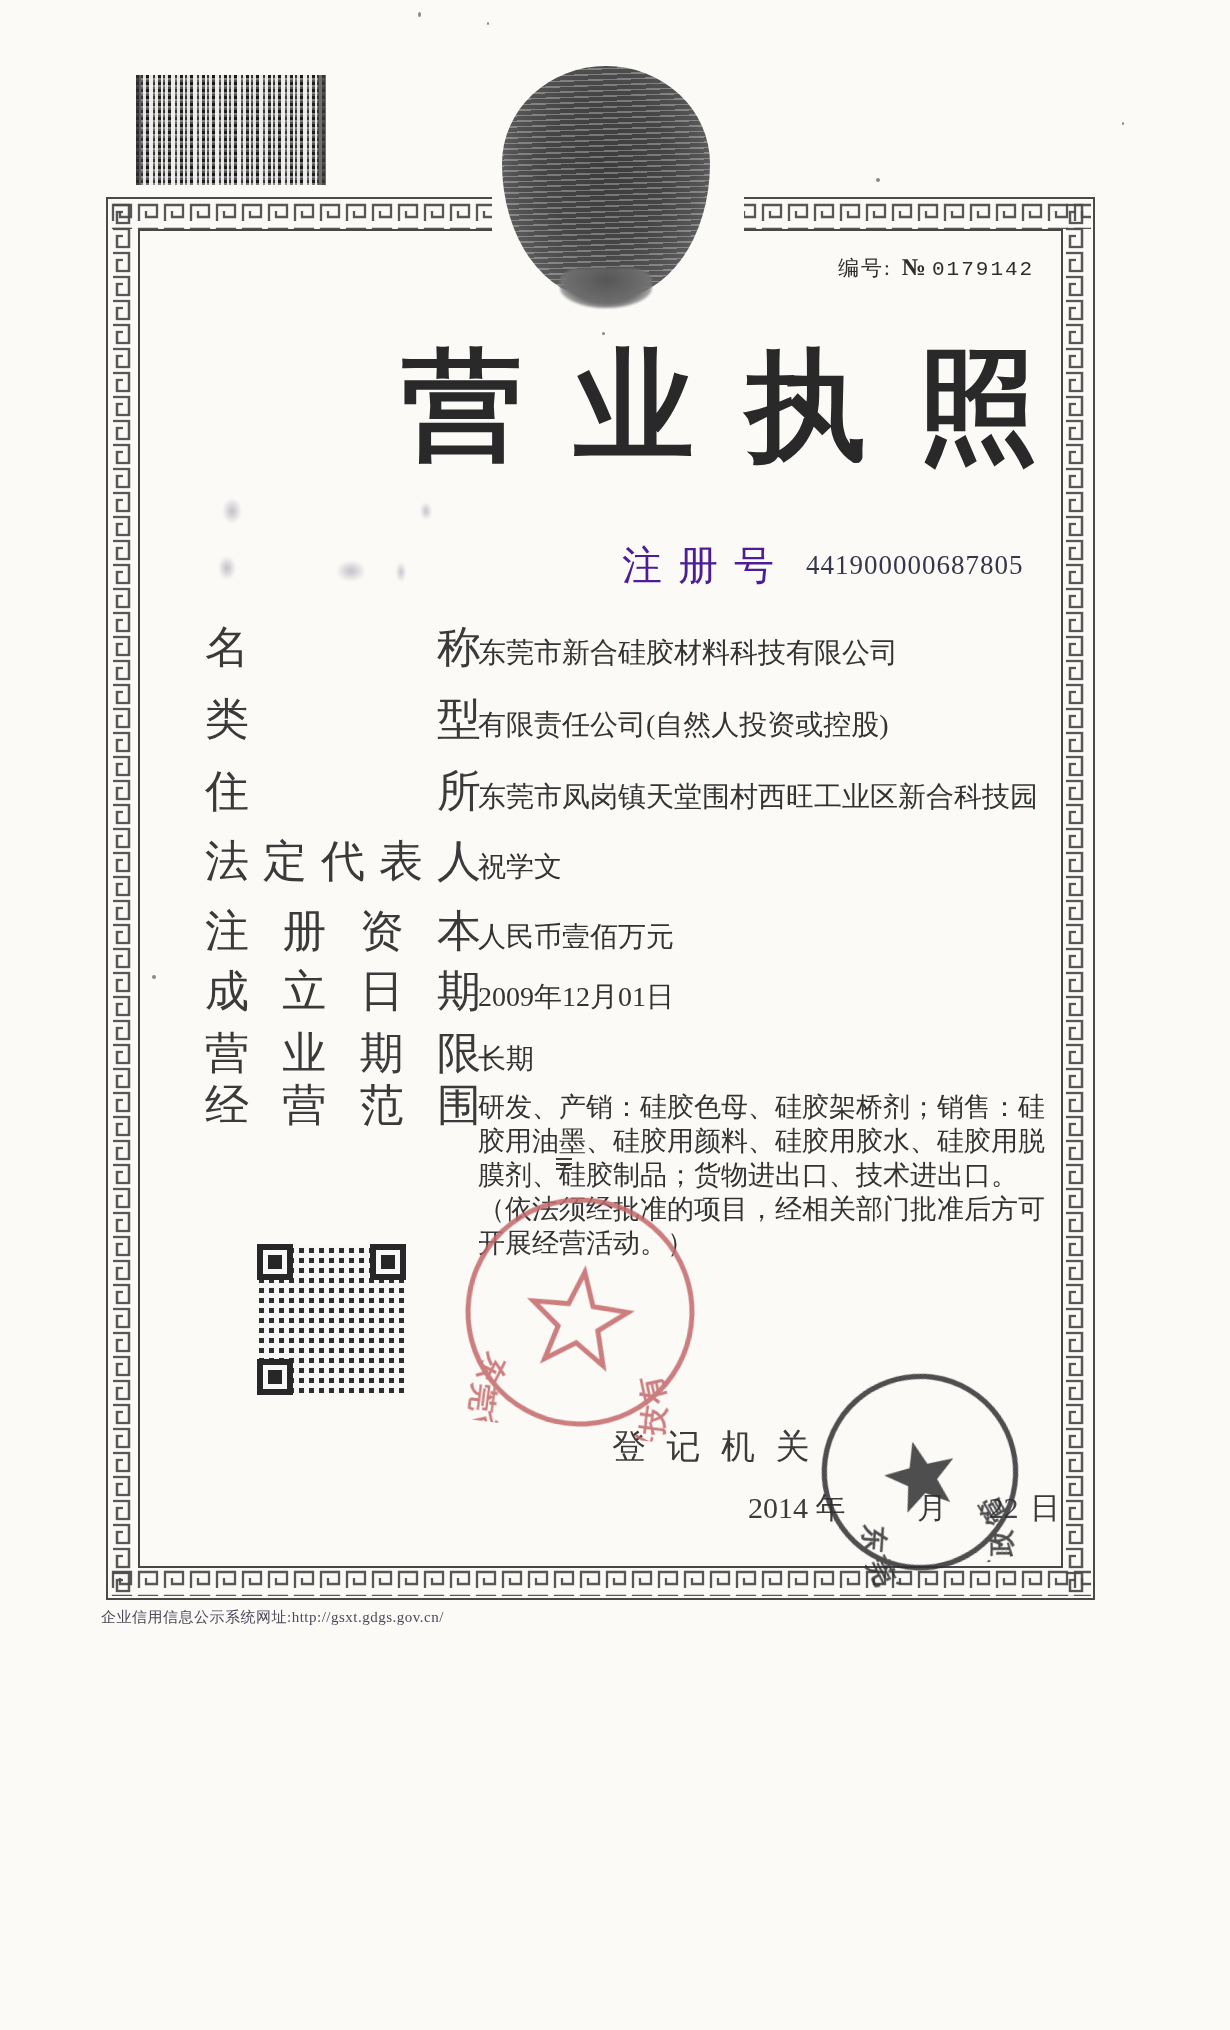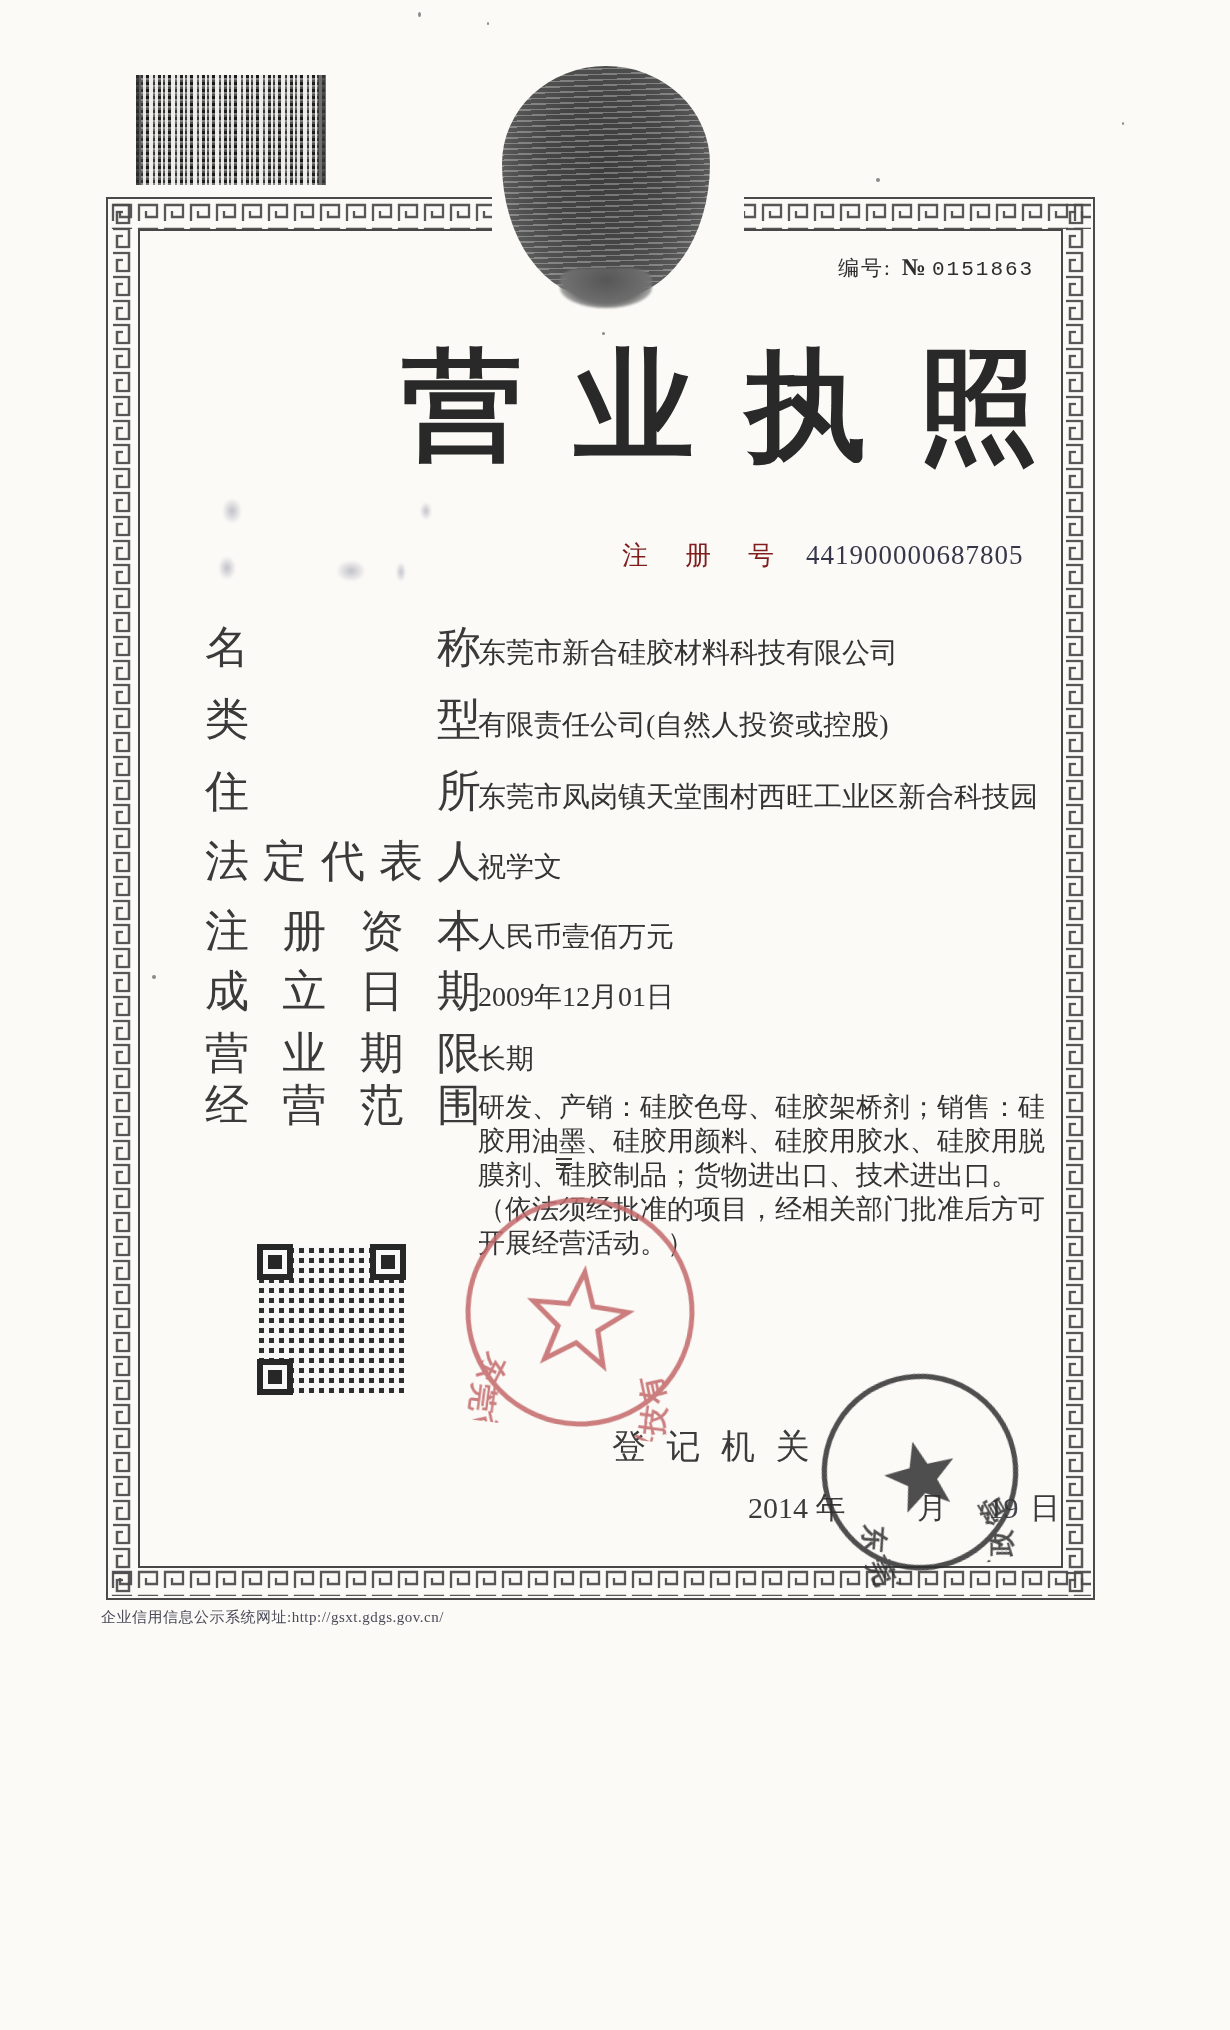--- a/index.html
+++ b/index.html
@@ -52,21 +52,21 @@
   .serial .nomark{font-size:24px;font-weight:bold;margin:0 6px 0 10px;}
   .serial .num{font-size:21px;font-family:"Liberation Mono", monospace;letter-spacing:2px;}
   .title{
     position:absolute;left:150px;top:336px;width:940px;margin:0;text-align:right;
     font-family:"Liberation Sans", sans-serif;
     font-size:120px;line-height:1.15;font-weight:900;color:#242424;
     letter-spacing:52px;text-shadow:0 0 1px rgba(250,250,250,.6);
     filter:contrast(.95);z-index:5;
   }
   .regno{position:absolute;left:622px;top:538px;z-index:5;white-space:nowrap;}
-  .regno .lab{display:inline-block;width:152px;font-size:26px;color:#7f1d1d;text-align:justify;text-align-last:justify;vertical-align:middle;}
+  .regno .lab{display:inline-block;width:152px;font-size:40px;color:#4c1d95;text-align:justify;text-align-last:justify;vertical-align:middle;}
   .regno .val{font-size:27px;color:#37374a;margin-left:32px;letter-spacing:1px;vertical-align:middle;}
   
   .row{position:absolute;left:0;width:100%;z-index:5;}
   .flabel{
     position:absolute;left:205px;width:276px;
     font-size:44px;font-weight:normal;color:#3a3a3a;line-height:1.1;
     text-align:justify;text-align-last:justify;
   }
   .fvalue{position:absolute;left:478px;width:592px;font-size:28px;color:#333;padding-top:12px;line-height:1.2;}
   .fvalue.small{font-size:27px;line-height:1.26;padding-top:8px;color:#333;}
@@ -143,21 +143,21 @@
     </svg>
     <div class="inner-line"></div>
   </div>
 
   <div class="emblem-backing"></div>
   <div class="emblem">
     <div class="emblem-tail"></div>
   </div>
 
   <div class="serial">
-    <span class="lab">编号:</span><span class="nomark">№</span><span class="num">0151863</span>
+    <span class="lab">编号:</span><span class="nomark">№</span><span class="num">0179142</span>
   </div>
 
   <h1 class="title">营业执照</h1>
 
   <div class="regno">
     <span class="lab">注 册 号</span><span class="val">441900000687805</span>
   </div>
 
   <div class="row" style="top:624px">
     <div class="flabel">名 称</div>
@@ -216,21 +216,21 @@
     <path id="arcBlack" d="M39.4 135 A70 70 0 1 0 160.6 135" fill="none"></path>
     <text font-size="26" font-weight="bold" fill="#2e2e2e">
       <textPath href="#arcBlack" startOffset="2" textLength="362" lengthAdjust="spacing">东莞市工商行政管理局</textPath>
     </text>
   </svg>
 
   <div class="dateline">
     <span>2014</span>
     <span>年</span>
     <span class="gap-m">月</span>
-    <span class="day">19</span>
+    <span class="day">22</span>
     <span class="gap-d">日</span>
   </div>
 
   <div class="footer-left">企业信用信息公示系统网址:http://gsxt.gdgs.gov.cn/</div>
 
   <div class="smudge" style="left:222px;top:498px;width:20px;height:26px"></div>
   <div class="smudge" style="left:420px;top:502px;width:12px;height:18px"></div>
   <div class="smudge" style="left:218px;top:556px;width:18px;height:24px"></div>
   <div class="smudge" style="left:336px;top:560px;width:30px;height:22px"></div>
   <div class="smudge" style="left:396px;top:562px;width:10px;height:20px"></div>

